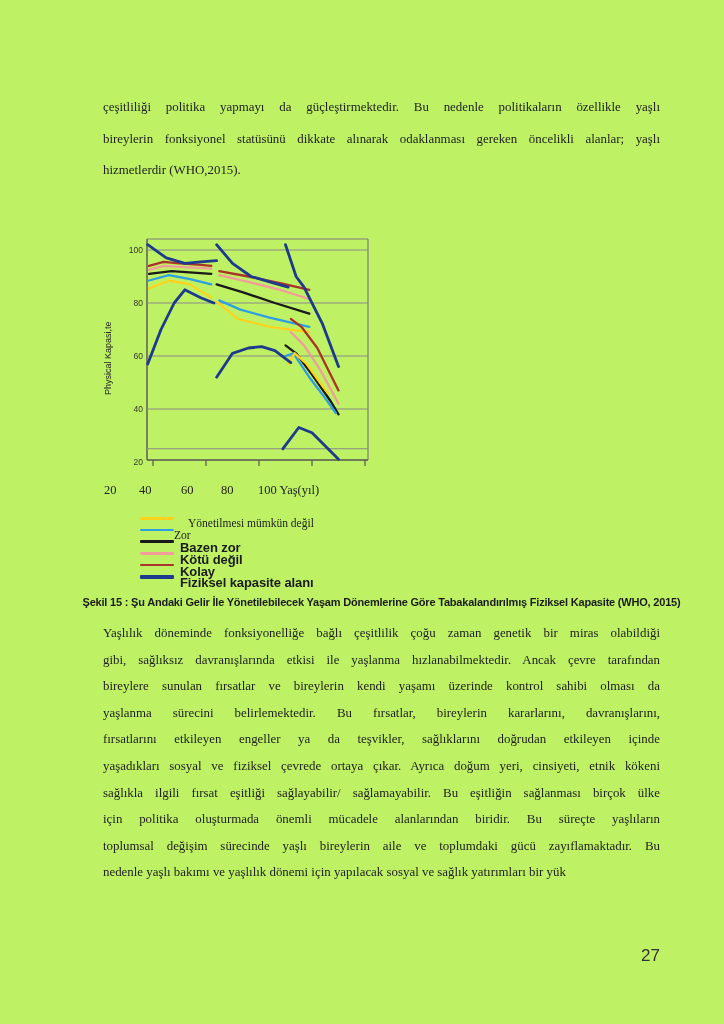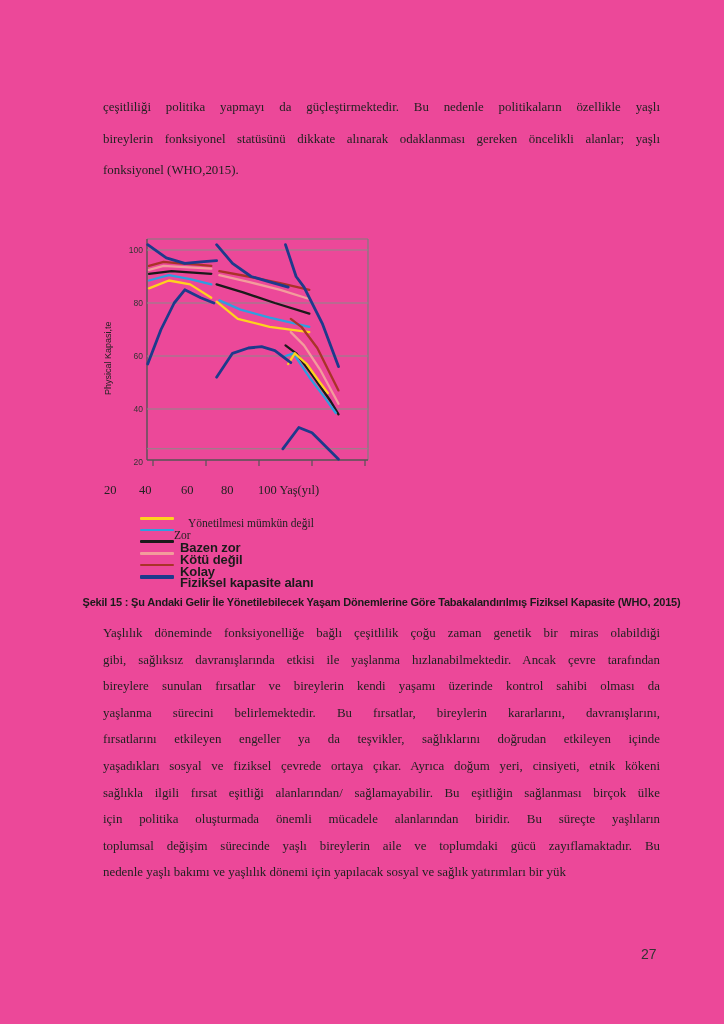--- a/index.html
+++ b/index.html
@@ -1,17 +1,17 @@
 <!DOCTYPE html>
 <html><head>
 <meta charset="utf-8">
 <style>
   html,body{margin:0;padding:0;background:#ffffff;}
   .page{
-    position:relative;width:724px;height:1024px;background:#ec4899;
+    position:relative;width:724px;height:1024px;background:#bef264;
     font-family:"Liberation Serif",serif;color:#1c1c1c;overflow:hidden;
   }
   
   .textblock{position:absolute;left:103px;width:557px;}
   .textblock .tline{
     width:100%;font-size:12.9px;line-height:31.5px;height:31.5px;
     text-align:justify;text-align-last:justify;overflow:hidden;color:#222;
   }
   #para2 .tline{line-height:26.6px;height:26.6px;}
   .textblock .tline.lastline{text-align-last:left;}
@@ -38,33 +38,33 @@
     letter-spacing:-0.1px;margin-left:6px;color:#1b1b1b;
   }
   
   .caption{
     position:absolute;left:60px;top:596px;width:643px;text-align:center;
     font-family:"Liberation Sans",sans-serif;font-weight:bold;font-size:11px;
     letter-spacing:-0.2px;white-space:nowrap;color:#1b1b1b;
   }
   .pagenum{
     position:absolute;left:641px;top:946px;font-family:"Liberation Sans",sans-serif;
-    font-size:14px;color:#333;
+    font-size:17px;color:#333;
   }
   svg text{font-family:"Liberation Sans",sans-serif;}
 </style>
 </head>
 <body>
 
 <div class="page">
 
   <div class="textblock" id="para1" style="top:92px;">
     <div class="tline">çeşitliliği politika yapmayı da güçleştirmektedir. Bu nedenle politikaların özellikle yaşlı</div>
     <div class="tline">bireylerin fonksiyonel statüsünü dikkate alınarak odaklanması gereken öncelikli alanlar; yaşlı</div>
-    <div class="tline lastline">fonksiyonel (WHO,2015).</div>
+    <div class="tline lastline">hizmetlerdir (WHO,2015).</div>
   </div>
 
   <div class="chart-wrap">
     <svg width="295" height="234" viewBox="0 0 295 234">
       <g>
         <line x1="47" y1="2" x2="268" y2="2" stroke="#7e7e7e" stroke-width="1.2"></line>
         <line x1="47" y1="2" x2="47" y2="223" stroke="#555555" stroke-width="1.4"></line>
         <line x1="268" y1="2" x2="268" y2="223" stroke="#7e7e7e" stroke-width="1.2"></line>
         <line x1="47" y1="223" x2="268" y2="223" stroke="#555555" stroke-width="1.4"></line>
       </g>
@@ -153,21 +153,21 @@
 
   <div class="caption">Şekil 15 : Şu Andaki Gelir İle Yönetilebilecek Yaşam Dönemlerine Göre Tabakalandırılmış Fiziksel Kapasite (WHO, 2015)</div>
 
   <div class="textblock" id="para2" style="top:620px;">
     <div class="tline">Yaşlılık döneminde fonksiyonelliğe bağlı çeşitlilik çoğu zaman genetik bir miras olabildiği</div>
     <div class="tline">gibi, sağlıksız davranışlarında etkisi ile yaşlanma hızlanabilmektedir. Ancak çevre tarafından</div>
     <div class="tline">bireylere sunulan fırsatlar ve bireylerin kendi yaşamı üzerinde kontrol sahibi olması da</div>
     <div class="tline">yaşlanma sürecini belirlemektedir. Bu fırsatlar, bireylerin kararlarını, davranışlarını,</div>
     <div class="tline">fırsatlarını etkileyen engeller ya da teşvikler, sağlıklarını doğrudan etkileyen içinde</div>
     <div class="tline">yaşadıkları sosyal ve fiziksel çevrede ortaya çıkar. Ayrıca doğum yeri, cinsiyeti, etnik kökeni</div>
-    <div class="tline">sağlıkla ilgili fırsat eşitliği alanlarından/ sağlamayabilir. Bu eşitliğin sağlanması birçok ülke</div>
+    <div class="tline">sağlıkla ilgili fırsat eşitliği sağlayabilir/ sağlamayabilir. Bu eşitliğin sağlanması birçok ülke</div>
     <div class="tline">için politika oluşturmada önemli mücadele alanlarından biridir. Bu süreçte yaşlıların</div>
     <div class="tline">toplumsal değişim sürecinde yaşlı bireylerin aile ve toplumdaki gücü zayıflamaktadır. Bu</div>
     <div class="tline lastline">nedenle yaşlı bakımı ve yaşlılık dönemi için yapılacak sosyal ve sağlık yatırımları bir yük</div>
   </div>
 
   <div class="pagenum">27</div>
 
 </div>
 
 </body></html>

